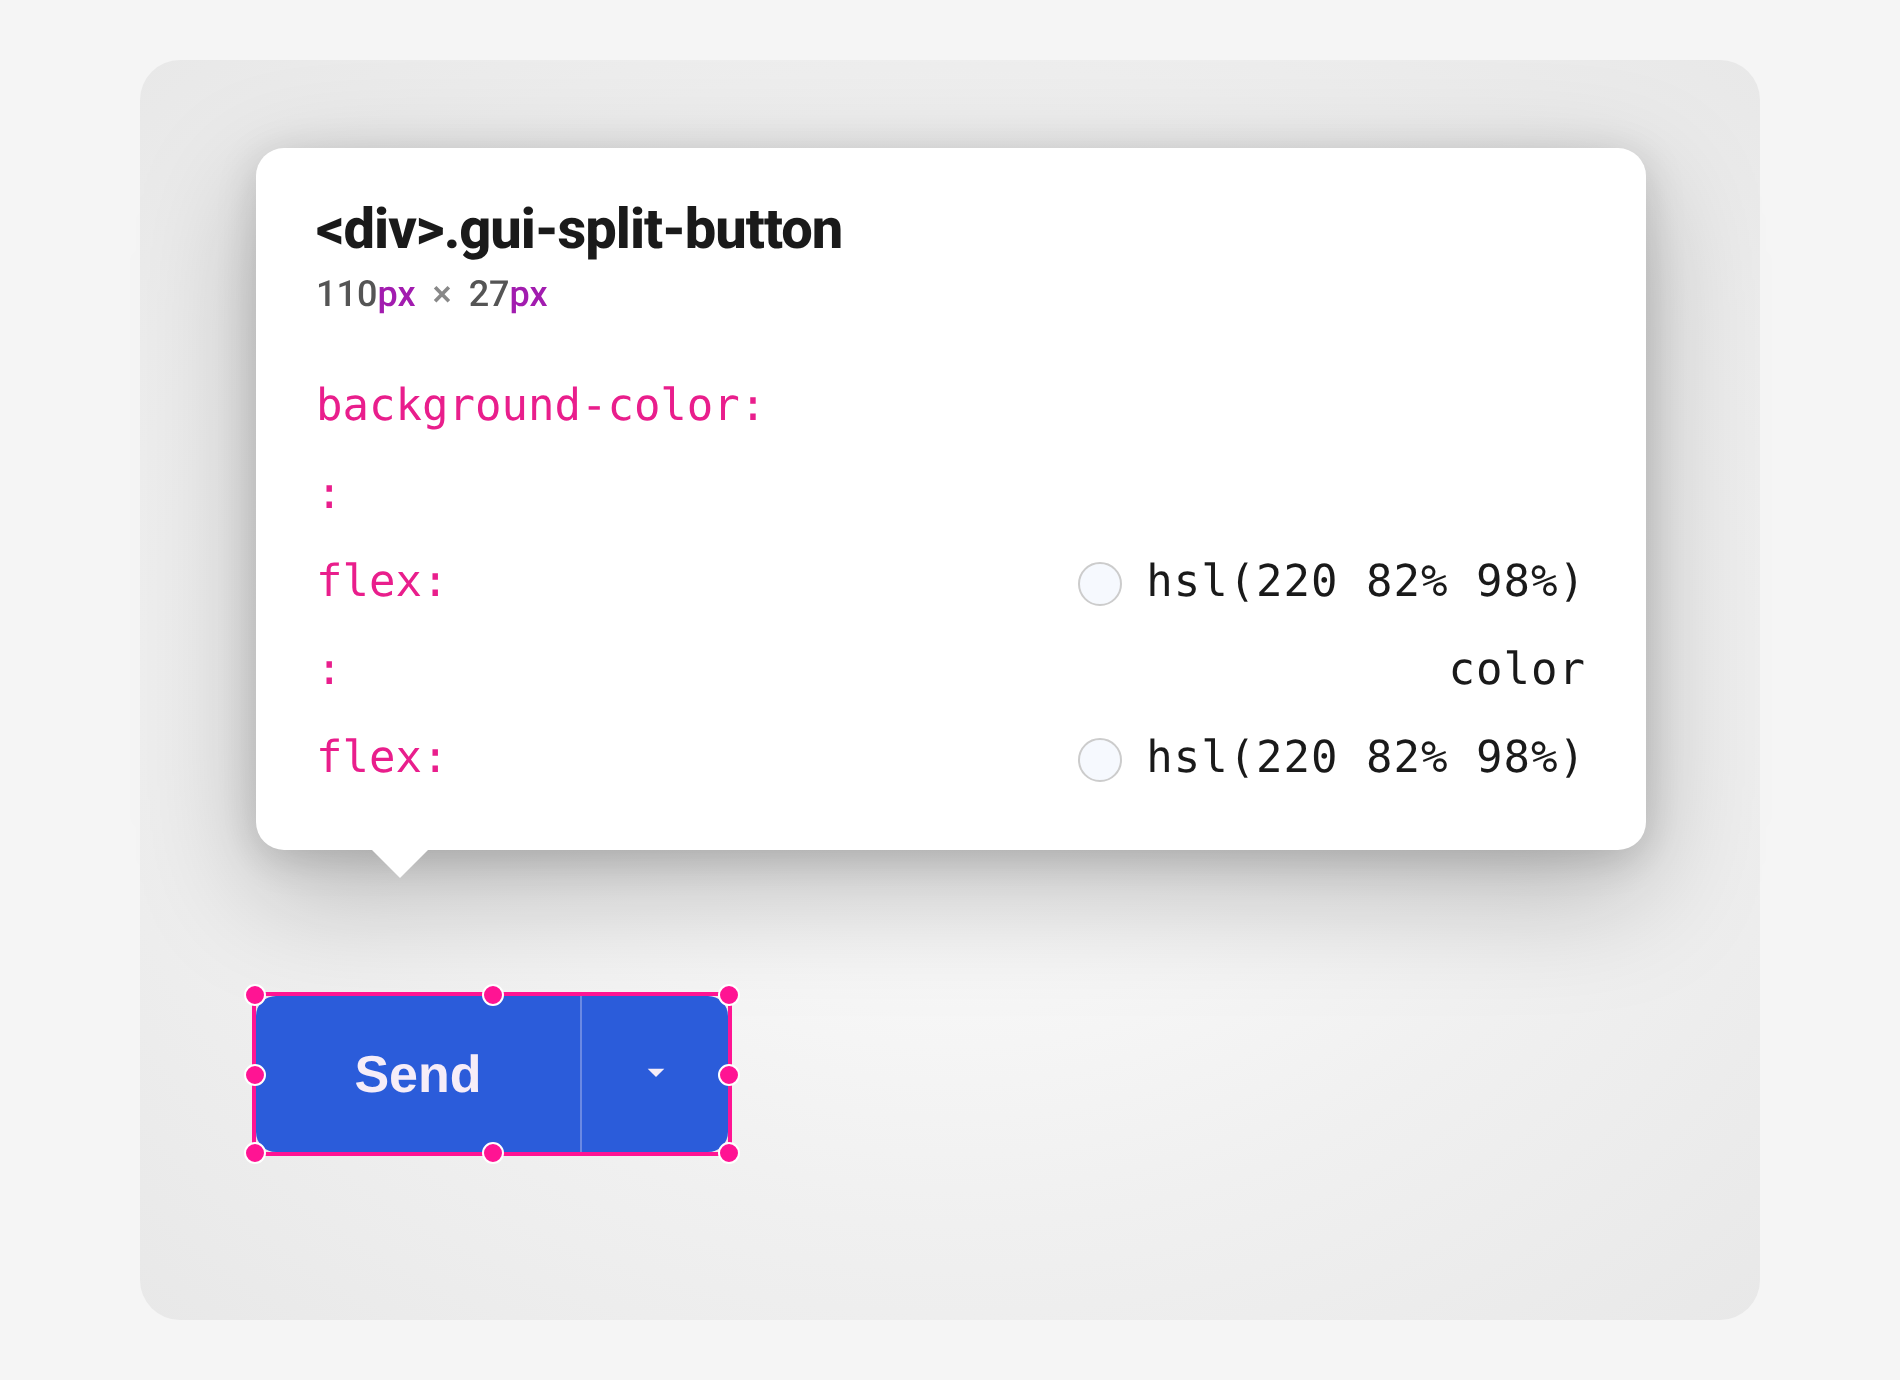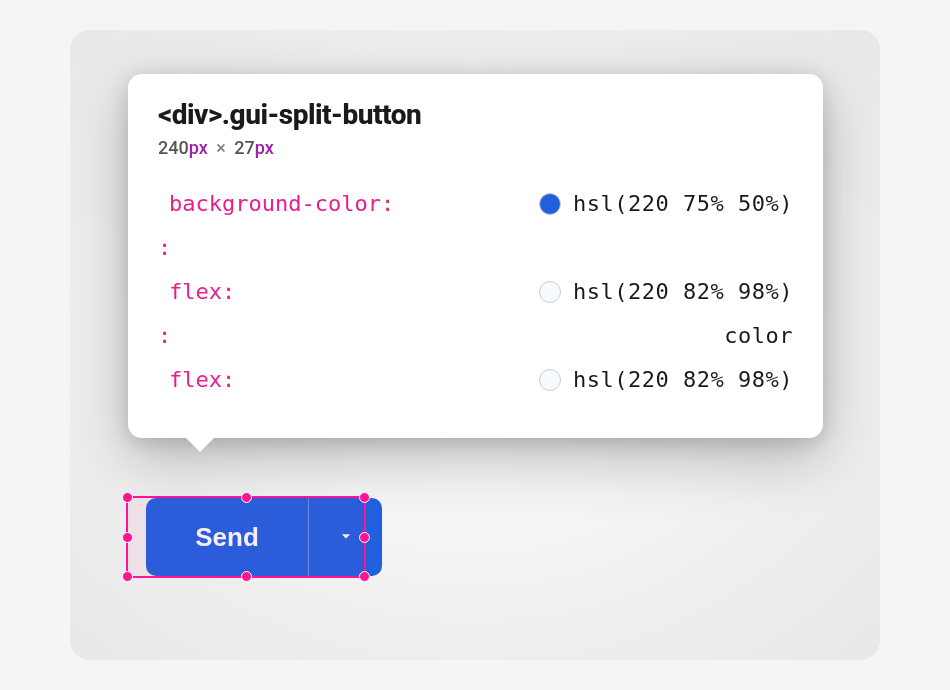--- a/index.html
+++ b/index.html
@@ -25,21 +25,21 @@
       border-radius: 20px;
     }
     .tooltip {
       position: absolute;
       left: 128px;
       top: 74px;
       width: 695px;
       background: #ffffff;
       border-radius: 14px;
       box-shadow: 0 20px 60px rgba(0,0,0,0.25), 0 4px 20px rgba(0,0,0,0.15);
-      padding: 24px 30px 36px 30px;
+      padding: 24px 30px 23px 30px;
     }
     .tooltip::after {
       content: "";
       position: absolute;
       bottom: -14px;
       left: 58px;
       width: 0;
       height: 0;
       border-left: 14px solid transparent;
       border-right: 14px solid transparent;
@@ -70,21 +70,20 @@
     .prop-row {
       display: flex;
       align-items: center;
       font-family: "SF Mono", Menlo, Monaco, Consolas, monospace;
       font-size: 22px;
       line-height: 2.0;
     }
     .prop-name {
       color: #e91e8c;
       white-space: nowrap;
-      margin-left: 11px;
     }
     .prop-colon {
       color: #e91e8c;
       margin-right: 12px;
     }
     .prop-value-wrap {
       flex: 1;
       display: flex;
       align-items: center;
       justify-content: flex-end;
@@ -107,21 +106,21 @@
       left: 128px;
       top: 498px;
     }
     .inspect-box {
       position: relative;
       width: 236px;
       height: 78px;
     }
     .split-button {
       position: absolute;
-      left: 18px;
+      left: 0;
       top: 0;
       width: 236px;
       height: 78px;
       background: hsl(220 75% 50%);
       border-radius: 10px;
       display: flex;
       overflow: hidden;
     }
     .sb-main {
       flex: 1;
@@ -180,32 +179,28 @@
 </head>
 <body>
 
 <div class="backdrop"></div>
 
 <div class="tooltip">
   <div class="tooltip-title">
     <span>&lt;div&gt;</span><span>.gui-split-button</span>
   </div>
   <div class="tooltip-dims">
-    <span>240</span><span class="px">px</span>
+    <span>110</span><span class="px">px</span>
     <span class="times">×</span>
     <span>27</span><span class="px">px</span>
   </div>
   <div class="props">
       <div class="prop-row">
         <span class="prop-name">background-color</span>
         <span class="prop-colon">:</span>
-        <span class="prop-value-wrap">
-          <span class="swatch" style="background: rgb(32, 96, 223);"></span>
-          <span class="prop-value">hsl(220 75% 50%)</span>
-        </span>
       </div>
       <div class="prop-row">
         <span class="prop-colon">:</span>
       </div>
       <div class="prop-row">
         <span class="prop-name">flex</span>
         <span class="prop-colon">:</span>
         <span class="prop-value-wrap">
           <span class="swatch" style="background: rgb(246, 249, 254);"></span>
           <span class="prop-value">hsl(220 82% 98%)</span>

